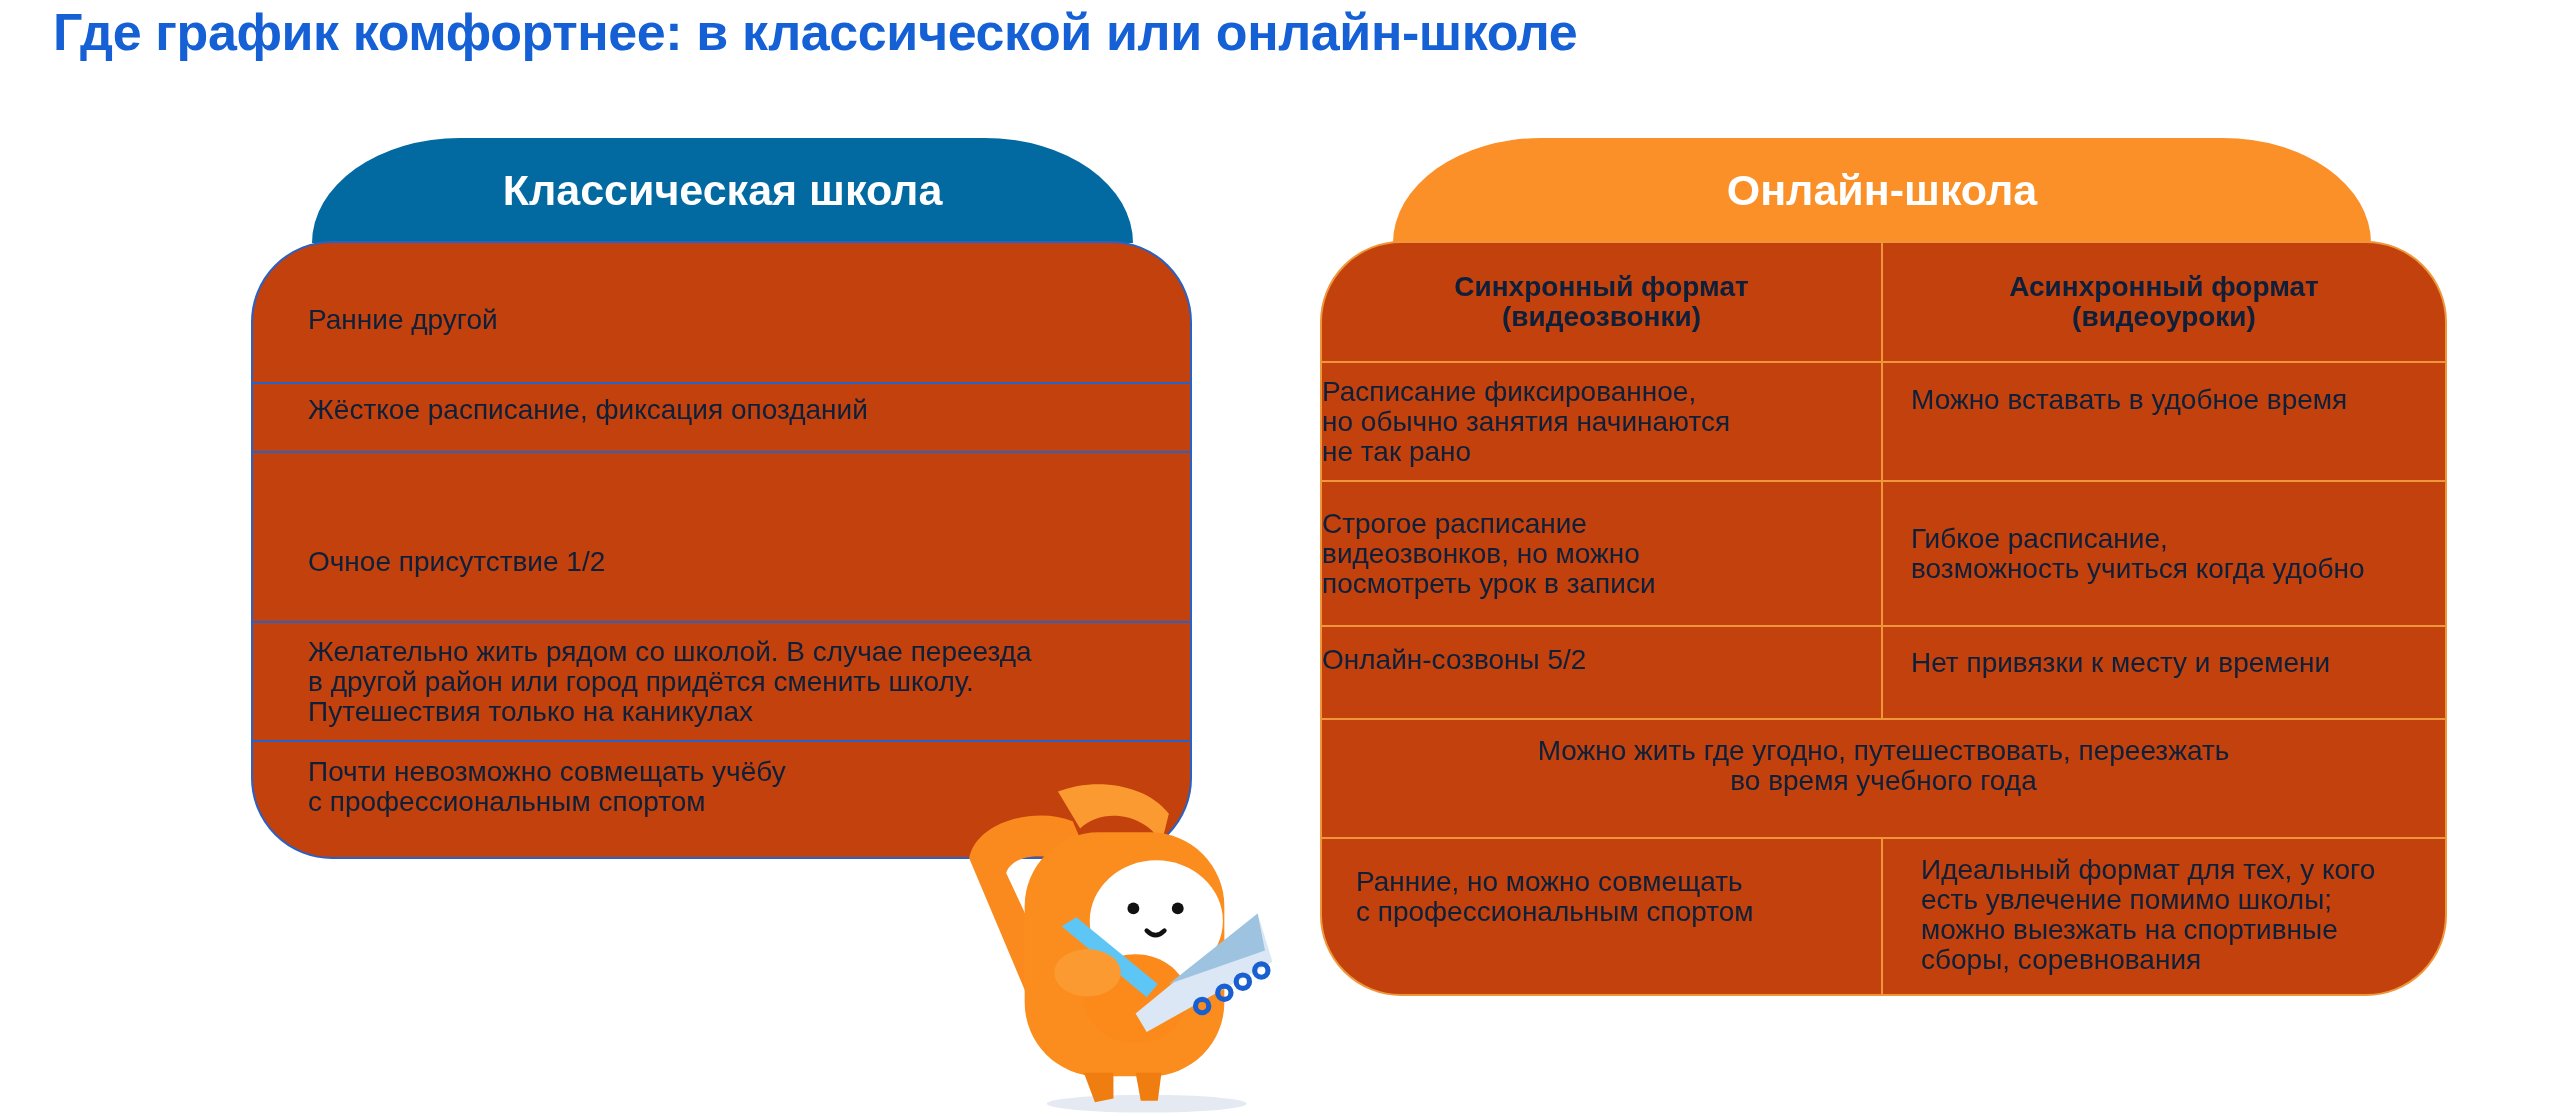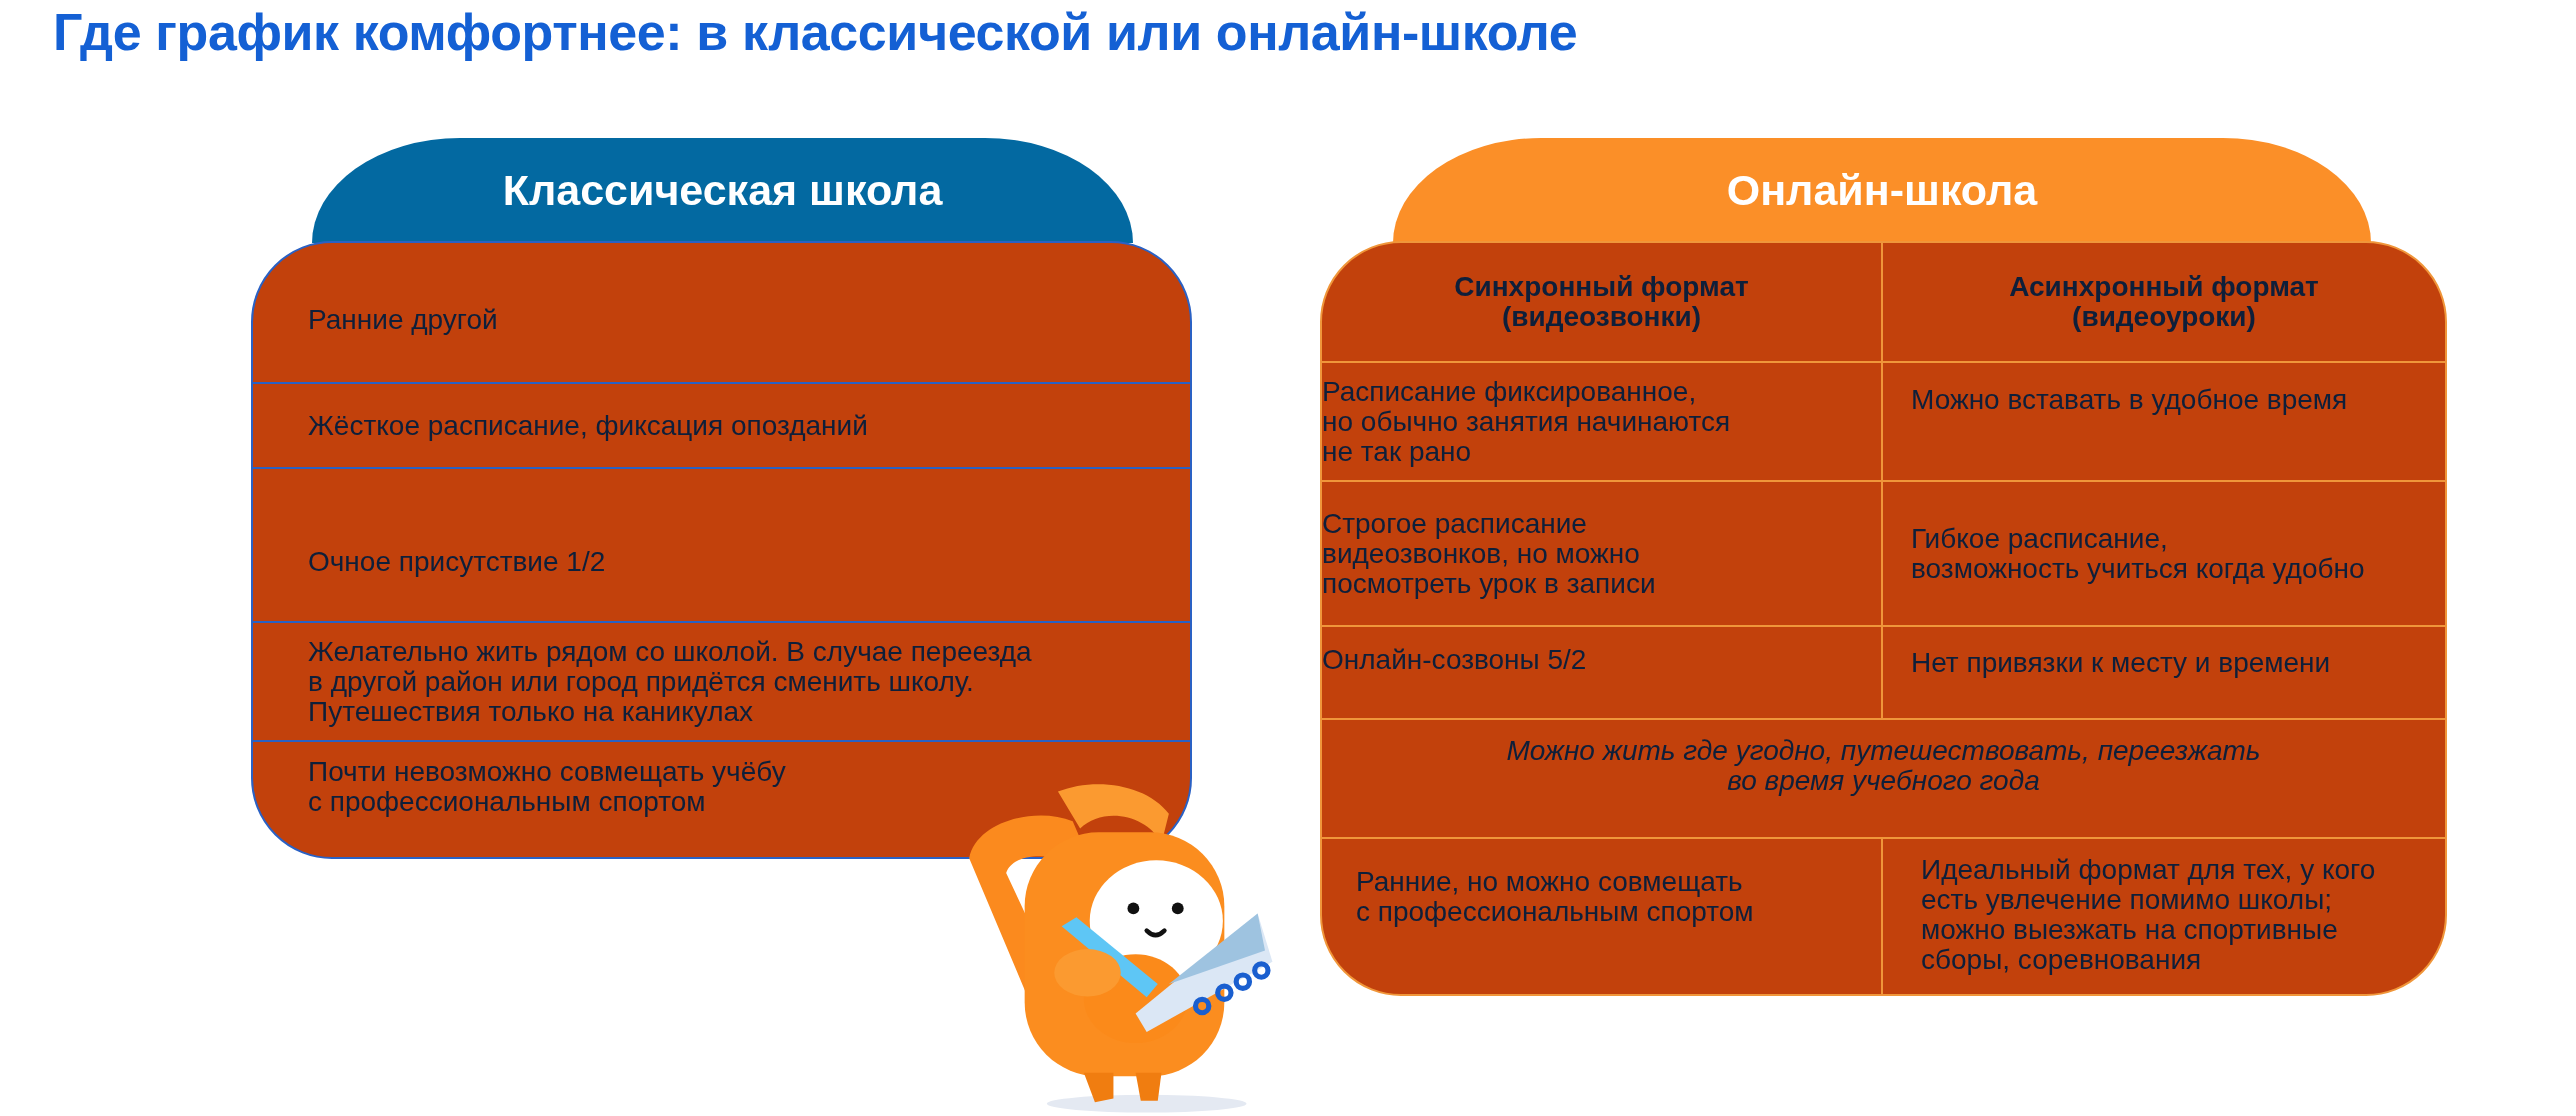--- a/index.html
+++ b/index.html
@@ -19,37 +19,37 @@
   .lrow{position:absolute;left:0;right:0;box-sizing:border-box;padding-left:55px;padding-right:44px;display:flex;align-items:center;font-size:28px;line-height:30px;}
   .lrow.div{border-bottom:2.2px solid #2a61c4;}
   .lrow span{white-space:pre-line;}
 
   .rrow{position:absolute;left:0;right:0;display:flex;box-sizing:border-box;}
   .rrow.div{border-bottom:2.2px solid #f0963a;}
   .rcell{box-sizing:border-box;display:flex;align-items:center;font-size:28px;line-height:30px;white-space:pre-line;}
   .rcell.c1{width:561px;border-right:2.2px solid #f0963a;padding-right:15px;}
   .rcell.c2{flex:1;padding-left:28px;padding-right:8px;}
   .rcell.head{justify-content:center;text-align:center;font-weight:700;padding-left:0;padding-right:0;}
-  .rcell.full{flex:1;justify-content:center;text-align:center;font-style:italic;}
+  .rcell.full{flex:1;justify-content:center;text-align:center;}
 
   .mascot{position:absolute;left:947px;top:762px;width:355px;height:355px;}
 </style>
 </head>
 <body>
 
 <div class="page-title">Где график комфортнее: в классической или онлайн-школе</div>
 
 <div class="tab tab-left">
   <span>Классическая школа</span>
 </div>
 <div class="card card-left">
   <div class="lrow div" style="top:0;height:141px;padding-top:15px;">
       <span>Ранние другой</span>
     </div>
-  <div class="lrow div" style="top:141px;height:85px;">
+  <div class="lrow div" style="top:125px;height:85px;">
       <span>Жёсткое расписание, фиксация опозданий</span>
     </div>
   <div class="lrow div" style="top:260px;height:120px;">
       <span>Очное присутствие 1/2</span>
     </div>
   <div class="lrow div" style="top:380px;height:119px;">
       <span>Желательно жить рядом со школой. В случае переезда
 в другой район или город придётся сменить школу.
 Путешествия только на каникулах</span>
     </div>

